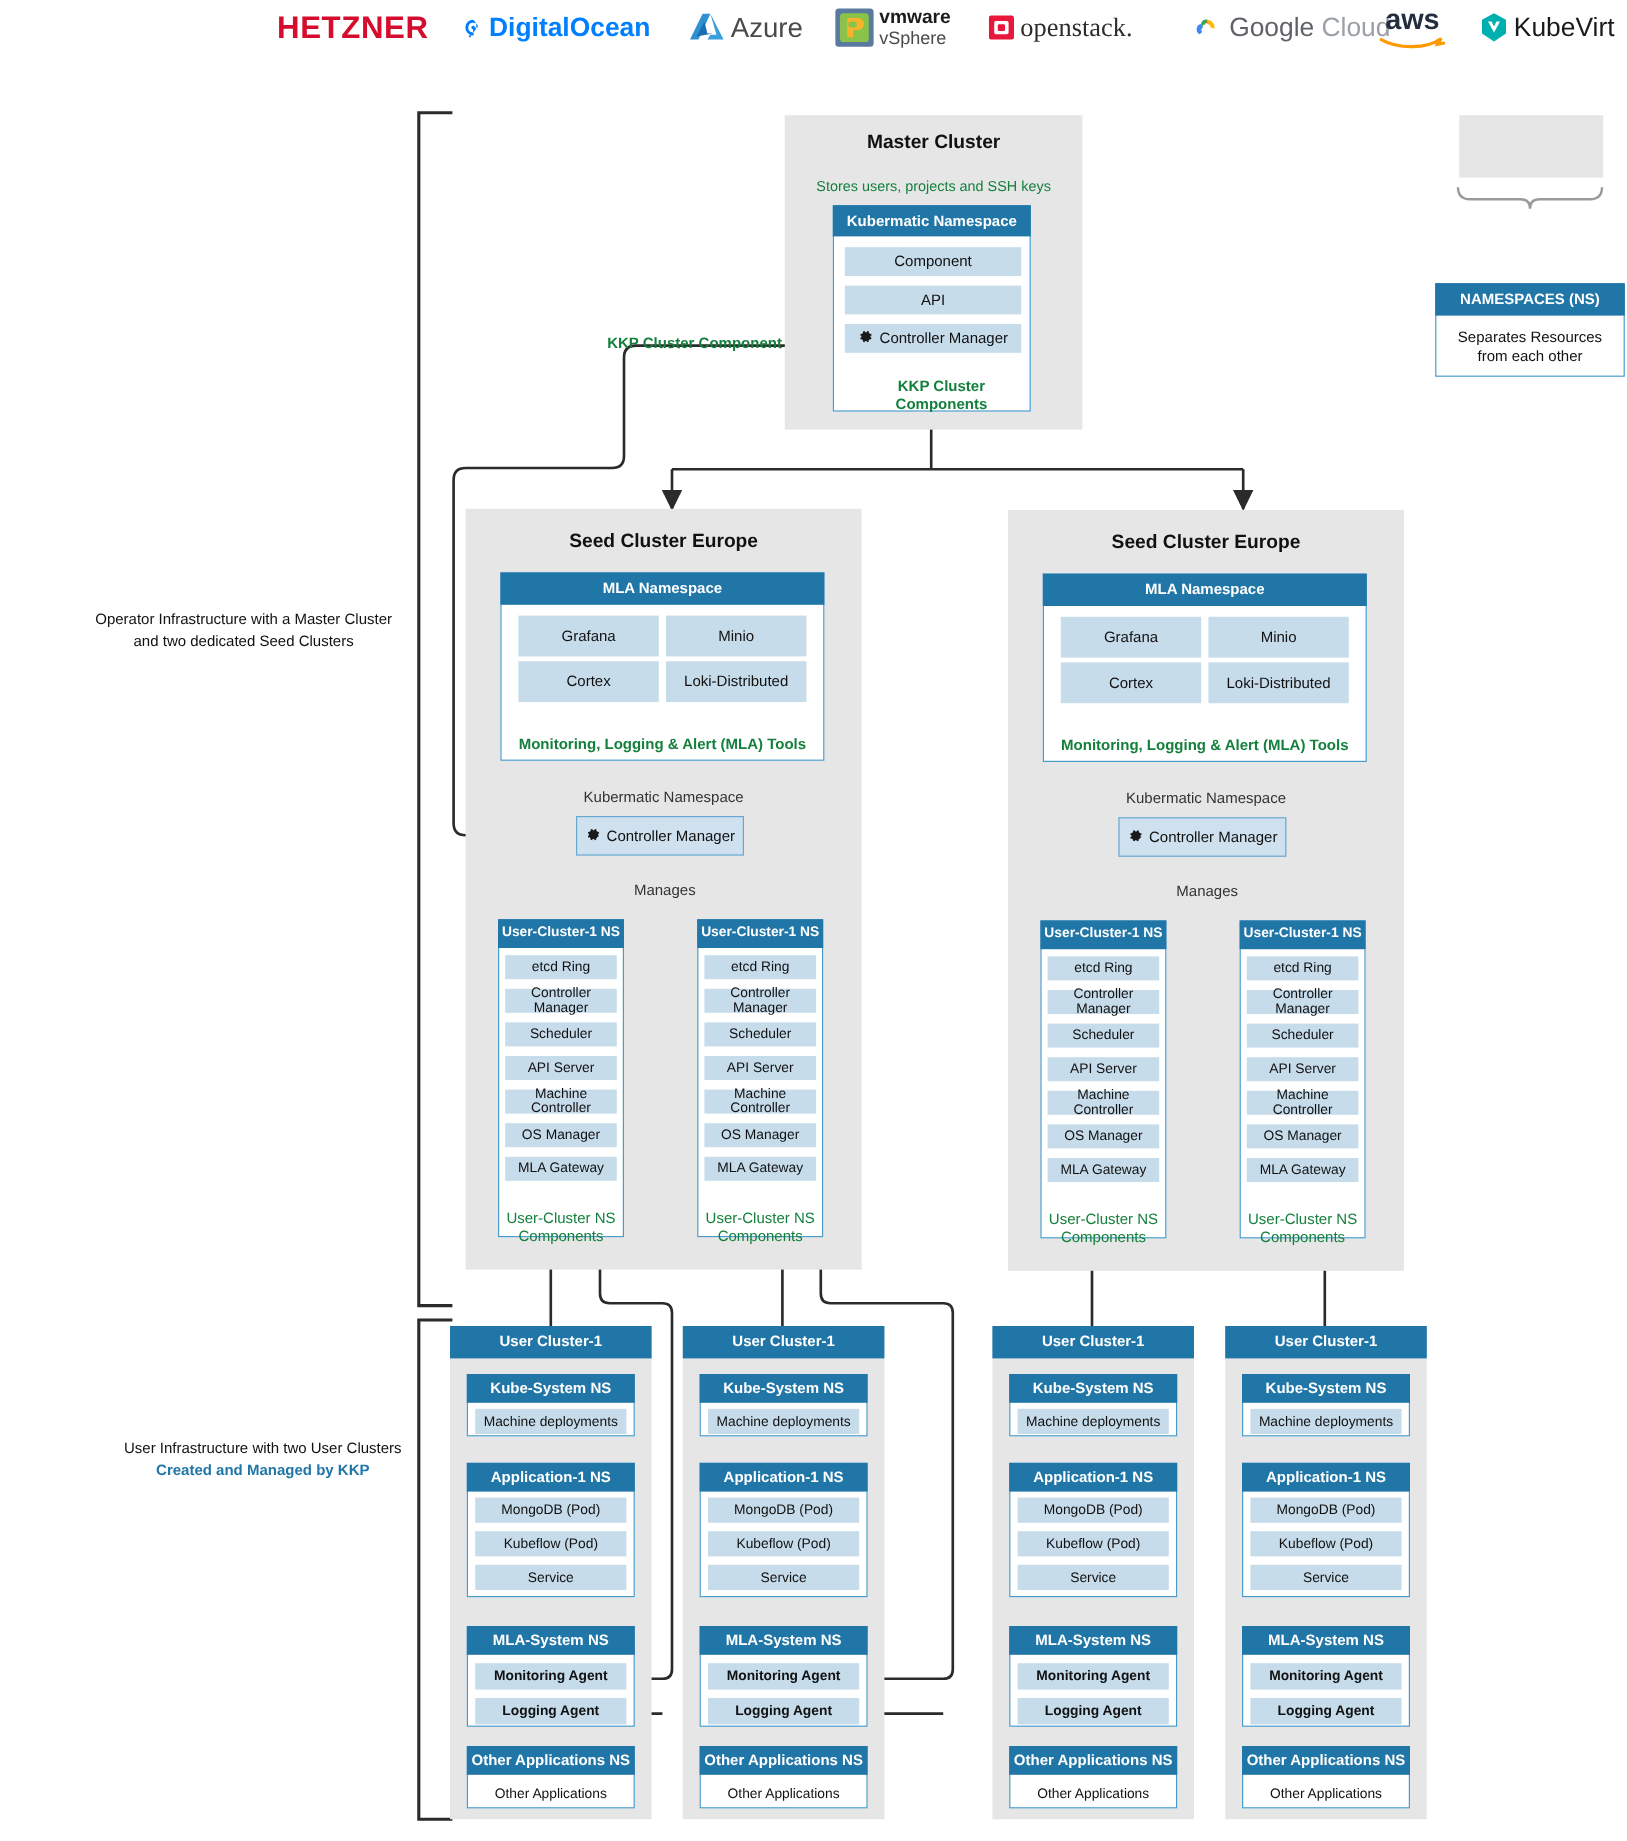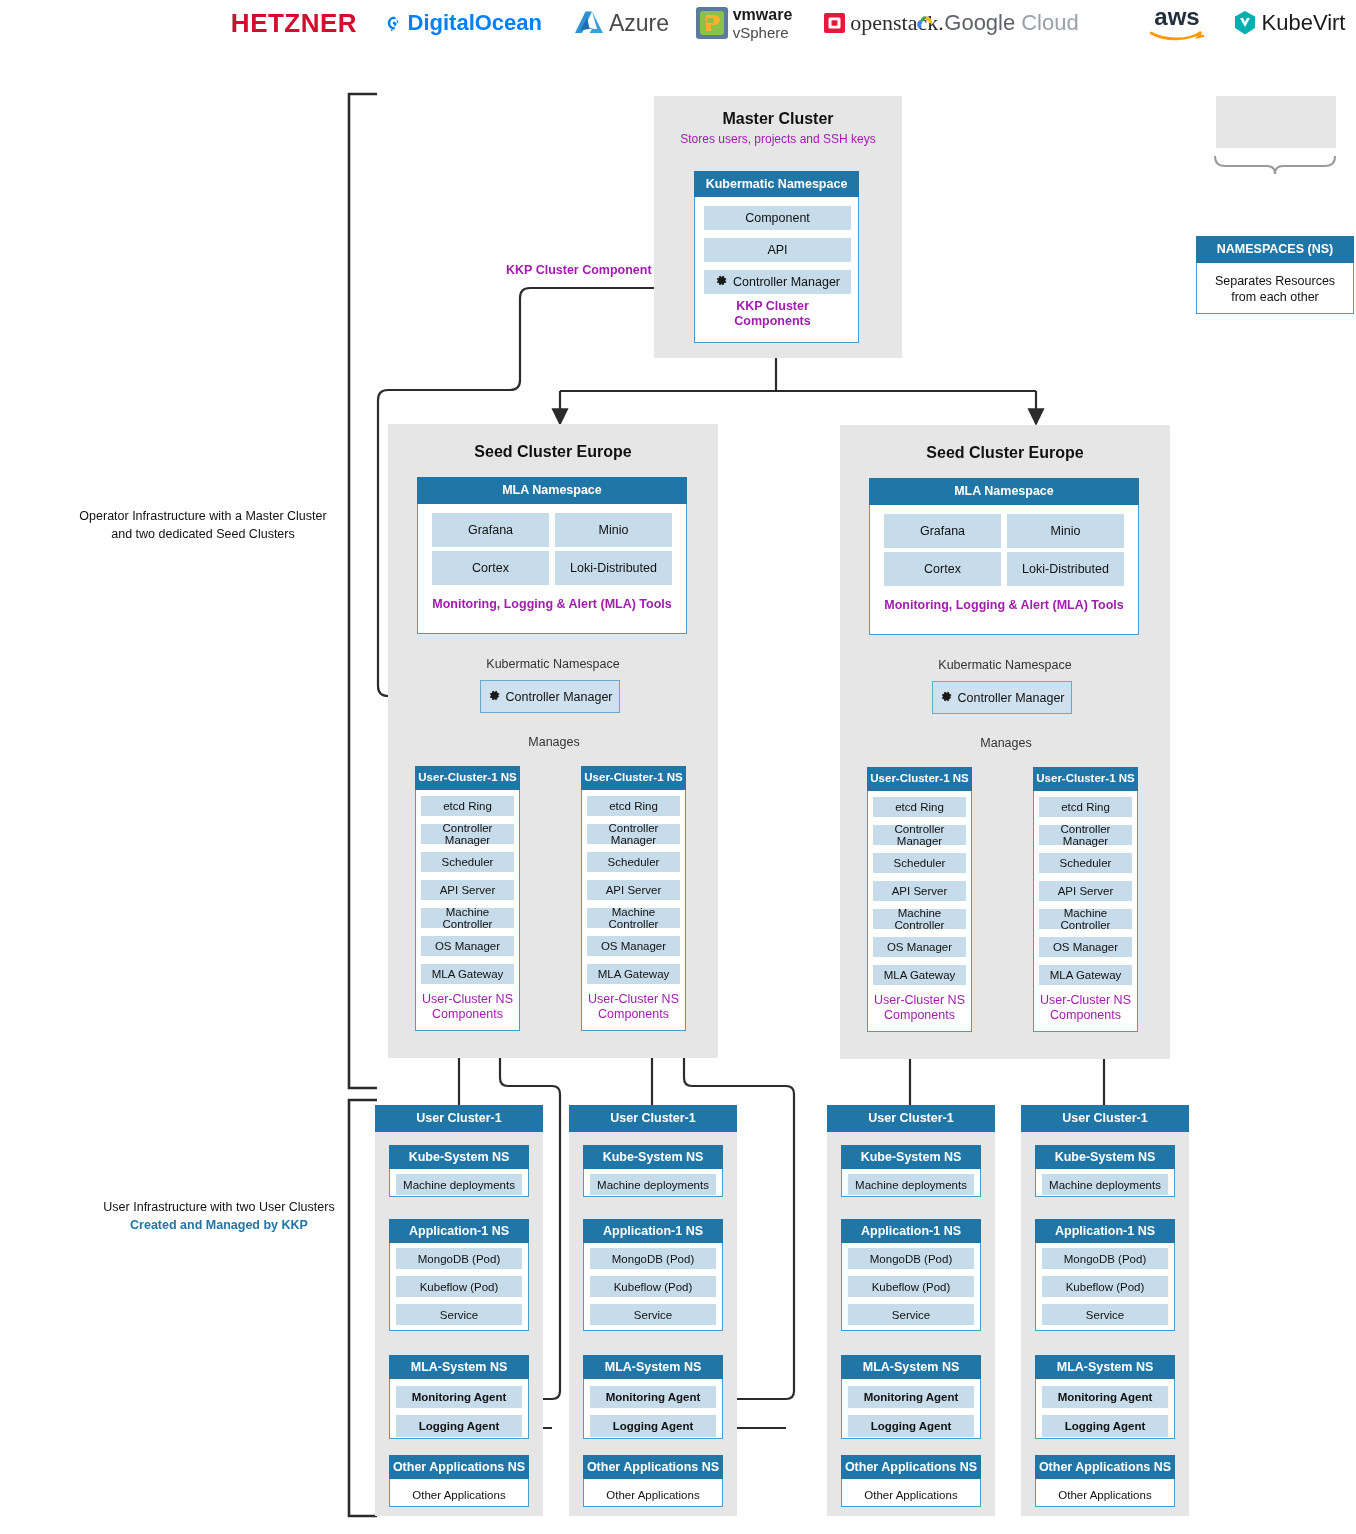--- a/index.html
+++ b/index.html
@@ -29,22 +29,22 @@
     background:#2176a8;color:#fff;font-weight:bold;text-align:center;
     font-size:12.5px;line-height:1;display:flex;align-items:center;justify-content:center;
   }
   .chip{
     background:#c7dceb;color:#111;text-align:center;
     font-size:12.5px;display:flex;align-items:center;justify-content:center;
   }
   .chip.bold{font-weight:bold;}
   .chip.outlined{border:1px solid #6aa9cf;background:#cfe1ee;}
   .caption{
-    text-align:center;font-size:12.5px;color:#a21caf;
-    display:flex;align-items:center;justify-content:center;line-height:1.18;
+    text-align:center;font-size:12.5px;color:#15803d;
+    display:flex;align-items:center;justify-content:center;line-height:1.18;margin-top:16px;
   }
   .caption.bold{font-weight:bold;}
   .title{
     text-align:center;font-weight:bold;color:#111;
     display:flex;align-items:center;justify-content:center;
   }
   .plain-label{
     font-size:12.5px;color:#333;text-align:center;
     display:flex;align-items:center;justify-content:center;line-height:1.25;
   }
@@ -105,21 +105,21 @@
 
     <div class="logo" style="left:808px;width:152px;font-family:Liberation Serif, serif;">
       <svg width="22" height="22" viewBox="0 0 22 22">
         <rect x="0" y="1" width="21" height="20" rx="2" fill="#e8183c"></rect>
         <rect x="4.5" y="5.5" width="12" height="11" rx="1.5" fill="#ffffff"></rect>
         <rect x="7.5" y="8.2" width="6" height="5.6" rx="1" fill="#e8183c"></rect>
       </svg>
       <span style="font-size:22px;color:#2d2d2d;margin-left:4px;">openstack.</span>
     </div>
 
-    <div class="logo" style="left:908px;width:176px;">
+    <div class="logo" style="left:988px;width:176px;">
       <svg width="26" height="22" viewBox="0 0 26 22">
         <path d="M13 4.4 l3.2 1.9 -1.3 2.3 -3.6-2.1z" fill="#ea4335"></path>
         <path d="M6.7 16.6a4.6 4.6 0 0 1 1.1-8.6l1.6 3.2a1.8 1.8 0 0 0 -.4 3.3z" fill="#4285f4"></path>
         <path d="M7.8 8a4.8 4.8 0 0 1 5.2-3.6l-1.7 4.1A1.9 1.9 0 0 0 9.4 11.2z" fill="#34a853"></path>
         <path d="M13 4.4a6.6 6.6 0 0 1 6.2 7.5l-3.6-1.1A3 3 0 0 0 13 7.6z" fill="#fbbc05"></path>
         <path d="M6.4 16.7h12.9a4.4 4.4 0 0 0 0-8.8 6.6 6.6 0 0 0 -12.7 1.2 4 4 0 0 0 -.2 7.6z" fill="none" stroke="none"></path>
         <path d="M19.3 8.4a4.2 4.2 0 0 1 0 8.3H7.4a4.2 4.2 0 0 1 -.5-8.3 6.3 6.3 0 0 1 12.4 0z" fill="none"></path>
       </svg>
       <span style="font-size:22px;color:#5f6368;margin-left:5px;">Google</span>
       <span style="font-size:22px;color:#9aa0a6;margin-left:6px;">Cloud</span>
@@ -204,21 +204,21 @@
       <div class="abs chip" style="left:9px;top:34px;width:147px;height:24px;">Component</div>
       <div class="abs chip" style="left:9px;top:66px;width:147px;height:24px;">API</div>
       <div class="abs chip" style="left:9px;top:98px;width:147px;height:24px;">
         <span class="gear">
           <svg width="13" height="13" viewBox="0 0 16 16">
               <path d="M8 5.2A2.8 2.8 0 1 0 8 10.8 2.8 2.8 0 0 0 8 5.2zm0 4.3A1.5 1.5 0 1 1 8 6.5a1.5 1.5 0 0 1 0 3zM14 9.1l-1.2-.2a4.8 4.8 0 0 0 0-1.8L14 6.9l-.5-1.9-1.2.3a4.9 4.9 0 0 0-1.3-1.3l.3-1.2L9.4 2.3 9.1 3.5a4.8 4.8 0 0 0-1.8 0L6.9 2.3 5 2.8l.3 1.2a4.9 4.9 0 0 0-1.3 1.3L2.8 5 2.3 6.9l1.2.3a4.8 4.8 0 0 0 0 1.8l-1.2.2.5 1.9 1.2-.3a4.9 4.9 0 0 0 1.3 1.3L5 13.2l1.9.5.2-1.2a4.8 4.8 0 0 0 1.8 0l.2 1.2 1.9-.5-.3-1.2a4.9 4.9 0 0 0 1.3-1.3l1.2.3z" fill="#1a1a1a"></path>
             </svg>
         </span>
         <span>Controller Manager</span>
       </div>
-      <div class="abs caption bold" style="left:4px;top:132px;width:147px;height:20px;">KKP Cluster Components</div>
+      <div class="abs caption bold" style="left:16px;top:132px;width:147px;height:20px;">KKP Cluster Components</div>
     </div>
   </div>
 
   <div class="abs caption bold" style="left:506px;top:261px;width:160px;height:18px;justify-content:flex-start;">KKP Cluster Component</div>
 
 
   <div class="abs side-label" style="left:58px;top:508px;width:290px;height:36px;">
     <span>
       <span>Operator Infrastructure with a Master Cluster</span><br>
       <span>and two dedicated Seed Clusters</span>

